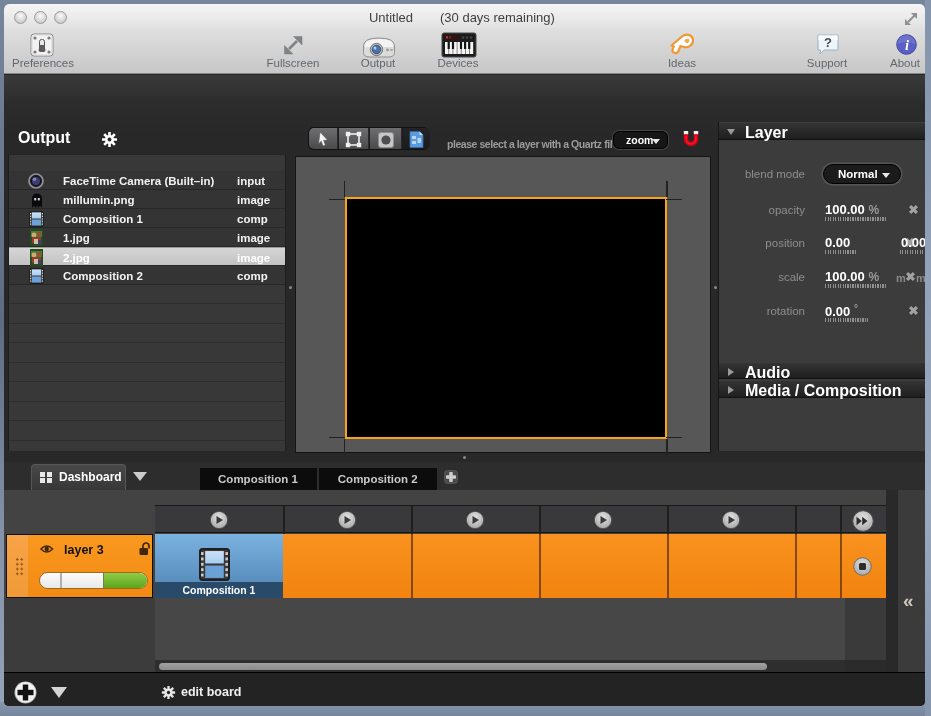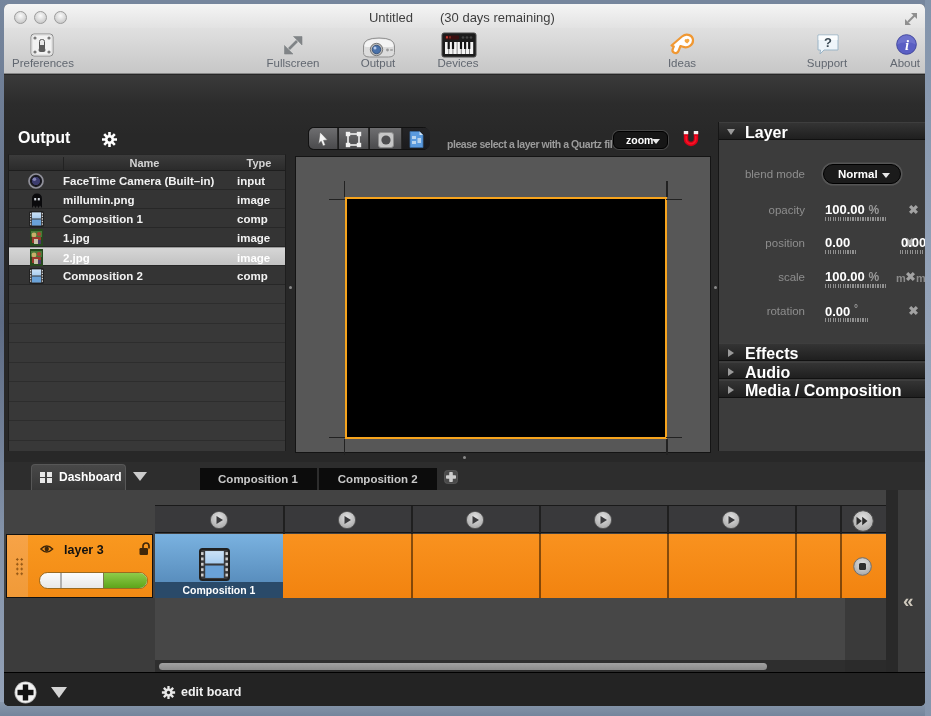--- a/index.html
+++ b/index.html
@@ -262,25 +262,20 @@
     <g stroke="#fff" stroke-width="2.6">
       <line x1="8.5" y1="1" x2="8.5" y2="16"></line>
           <line x1="1" y1="8.5" x2="16" y2="8.5"></line>
       <line x1="3.2" y1="3.2" x2="13.8" y2="13.8"></line>
           <line x1="13.8" y1="3.2" x2="3.2" y2="13.8"></line>
     </g>
       </g>
     <circle cx="8.5" cy="8.5" r="1.9" fill="#282828"></circle>
   </svg>
   <div class="abs" id="libtable">
-    <div class="lib-head">
-      <div class="abs" style="left:0; width:55px; height:16px; border-right:1px solid #222;"></div>
-      <div class="abs" style="left:49px; width:173px; text-align:center;">Name</div>
-      <div class="abs" style="left:226px; width:48px; text-align:center;">Type</div>
-    </div>
     <div class="lib-row" style="top:16px">
       <svg class="abs" style="left:19px; top:2px" width="16" height="16" viewBox="0 0 16 16">
         <circle cx="8" cy="8" r="7" fill="#1d1d22" stroke="#90909a" stroke-width="1.7"></circle>
         <circle cx="8" cy="8" r="4.6" fill="#3c3c6e"></circle>
         <circle cx="8" cy="8" r="4.6" fill="none" stroke="#14141c" stroke-width="1"></circle>
         <circle cx="6.4" cy="6.2" r="1.8" fill="#8f8fc0" opacity="0.85"></circle>
       </svg>
       <div class="lib-name">FaceTime Camera (Built–in)</div>
         <div class="lib-type">input</div>
     </div>
@@ -442,21 +437,20 @@
     <div class="abs" style="left:197px; top:150px; font-size:11px; color:#8a8a8a; font-weight:bold;">m</div>
     <svg class="abs xicon" style="left:185px; top:148px">
         <use href="#xshape"></use>
       </svg>
     <div class="abs rp-label" style="top:183px;">rotation</div>
     <div class="abs rp-val" style="top:181px;">0.00 <span class="rp-unit" style="font-size:10px; vertical-align:4px;">°</span></div>
     <div class="abs ticks" style="left:106px; top:195.5px; width:43px;"></div>
     <svg class="abs xicon" style="left:188px; top:182px">
         <use href="#xshape"></use>
       </svg>
-    <div class="rp-head" style="top:221px;"><span class="rtri"></span>Effects</div>
     <div class="rp-head" style="top:239.5px;"><span class="rtri"></span>Audio</div>
     <div class="rp-head" style="top:258px;"><span class="rtri"></span>Media / Composition</div>
   </div>
   <svg width="0" height="0" style="position:absolute">
       <defs>
     <g id="xshape">
           <path d="M2 4.2 L4.2 2 L6.5 4.3 L8.8 2 L11 4.2 L8.7 6.5 L11 8.8 L8.8 11 L6.5 8.7 L4.2 11 L2 8.8 L4.3 6.5 Z" fill="#a2a2a2"></path>
         </g>
   </defs>
     </svg>

